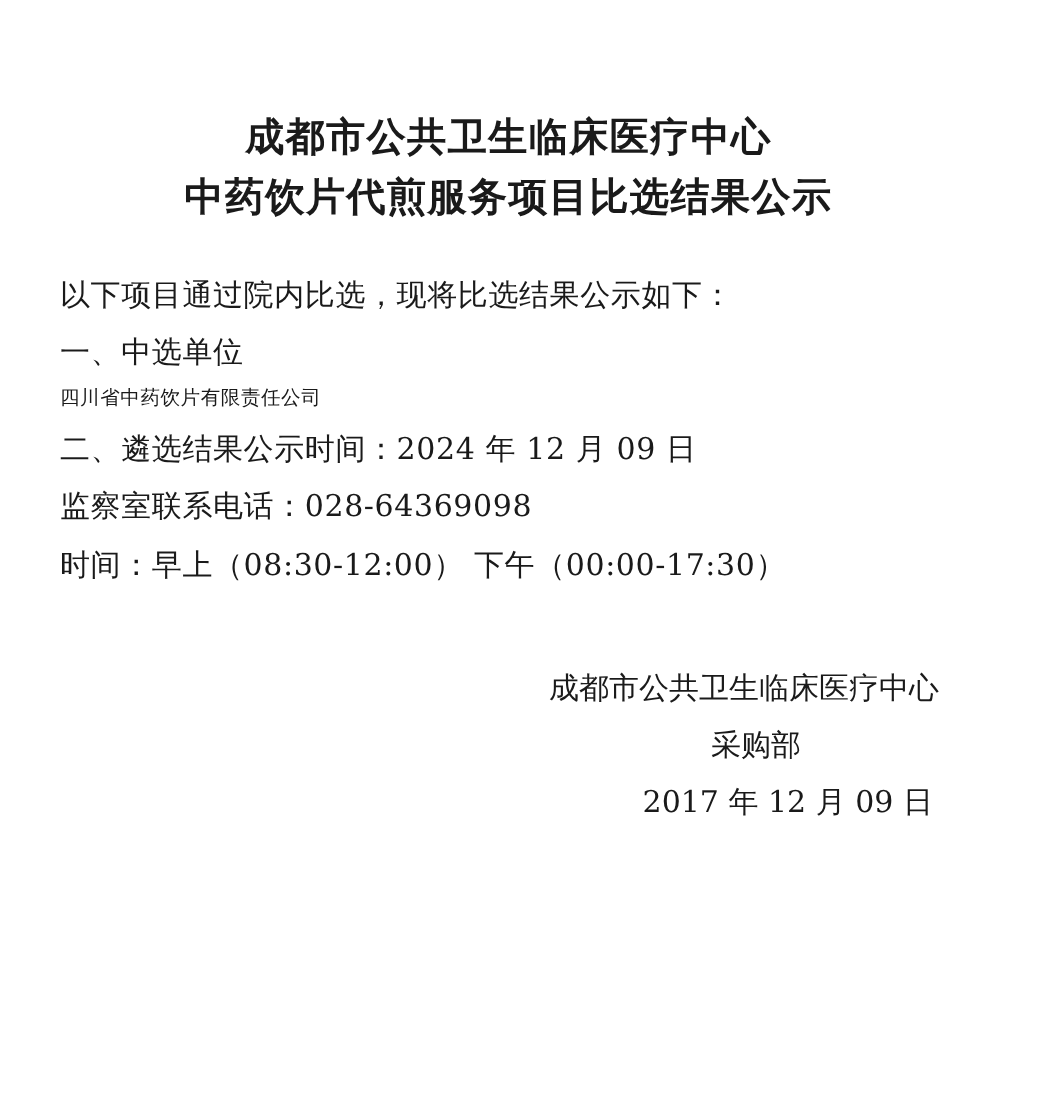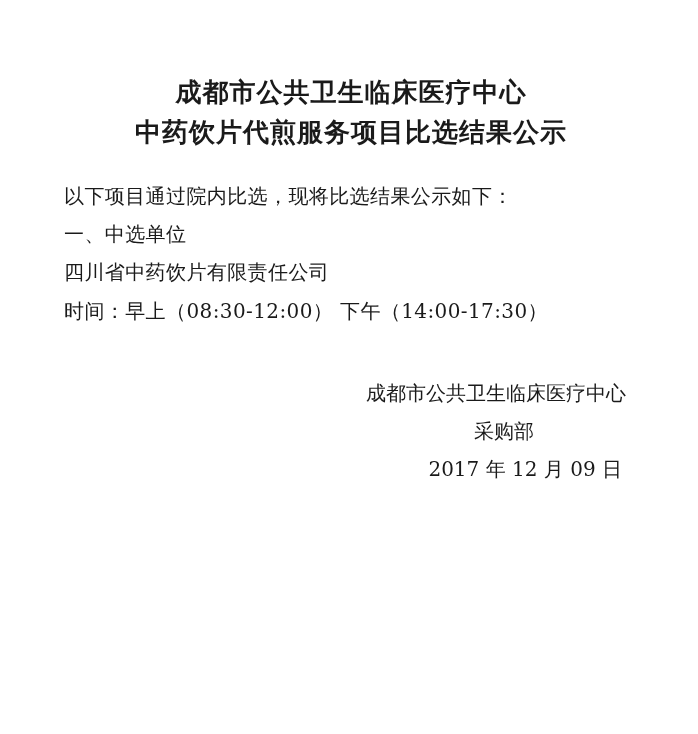--- a/index.html
+++ b/index.html
@@ -11,21 +11,21 @@
     width: 698px;
     height: 734px;
     font-family: "DejaVu Serif", "Liberation Serif", serif;
     color: #1a1a1a;
     -webkit-font-smoothing: antialiased;
   }
   .page {
     box-sizing: border-box;
     width: 698px;
     height: 734px;
-    padding: 72px 44px 0 48px;
+    padding: 72px 44px 0 24px;
     position: relative;
   }
   .title-block {
     text-align: center;
     font-weight: bold;
     font-size: 26px;
     line-height: 1.55;
     letter-spacing: 1px;
     margin-bottom: 26px;
   }
@@ -38,21 +38,21 @@
     letter-spacing: 0.4px;
   }
   .para {
     margin: 0 0 4px 16px;
     text-align: justify;
   }
   .para.heading {
     font-weight: normal;
   }
   .para.smaller {
-    font-size: 20px;
+    font-size: 13px;
   }
   .sign-block {
     margin-top: 46px;
     font-size: 20px;
     line-height: 1.9;
     text-align: right;
     padding-right: 28px;
   }
   .sign-line {
     display: block;
@@ -78,25 +78,27 @@
   </div>
 
   <div class="body-block">
 
     <p class="para">以下项目通过院内比选，现将比选结果公示如下：</p>
 
     <p class="para heading">一、中选单位</p>
 
     <p class="para smaller">四川省中药饮片有限责任公司</p>
 
+    <p class="para">二、遴选结果公示时间：2024 年 12 月 09 日</p>
 
 
 
+    <p class="para">监察室联系电话：028-64369098</p>
 
-    <p class="para">时间：早上（08:30-12:00） 下午（14:00-17:30）</p>
+    <p class="para">时间：早上（08:30-12:00） 下午（00:00-17:30）</p>
 
   </div>
 
   <div class="sign-block">
     <span class="sign-line org">成都市公共卫生临床医疗中心</span>
     <span class="sign-line dept">采购部</span>
     <span class="sign-line date">2017 年 12 月 09 日</span>
   </div>
 
 </div>

